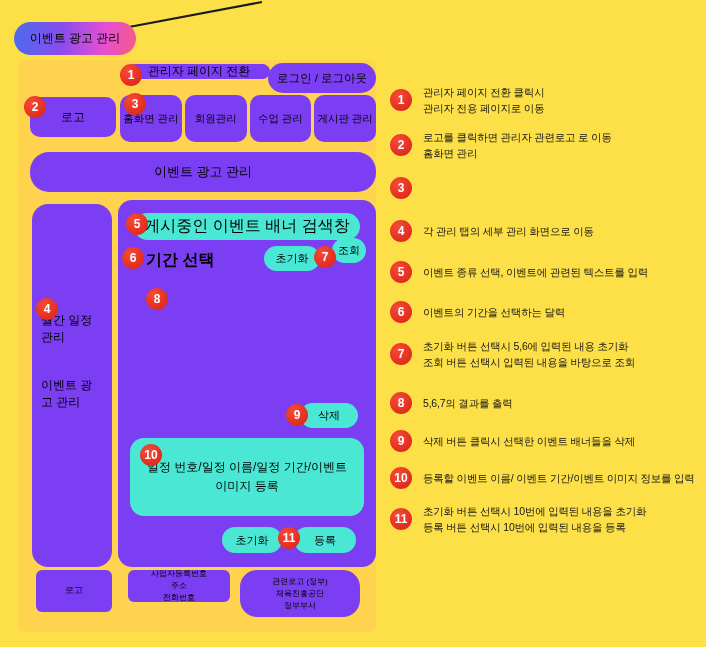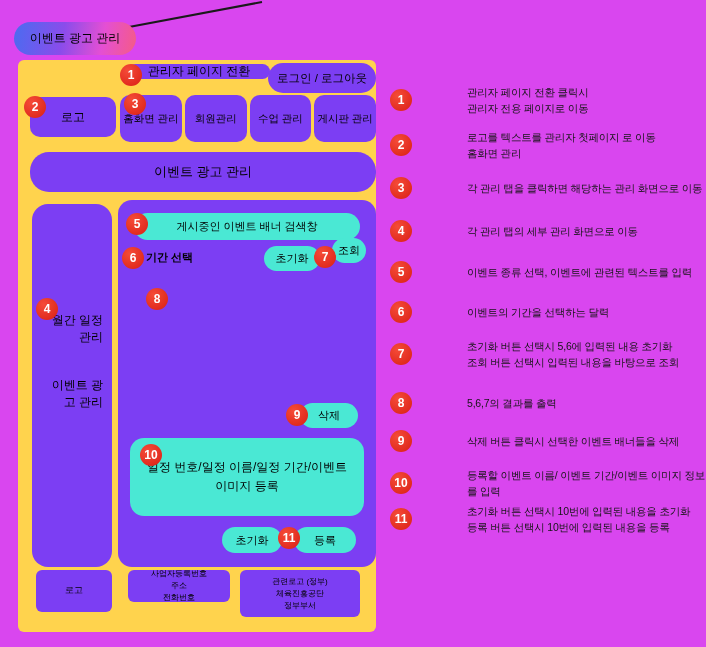--- a/index.html
+++ b/index.html
@@ -1,18 +1,18 @@
 <!DOCTYPE html>
 <html><head>
 <meta charset="utf-8">
 <style>
   * { margin:0; padding:0; box-sizing:border-box; }
   html,body { background:#ffffff; }
   body { font-family:"Liberation Sans","DejaVu Sans",sans-serif; color:#111; }
-  .page { position:relative; width:706px; height:647px; background:#d946ef; overflow:hidden; }
+  .page { position:relative; width:706px; height:647px; background:#fde047; overflow:hidden; }
 
   
   .leader-line { position:absolute; left:100px; top:0; width:180px; height:34px; }
 
   
   .title-badge {
     position:absolute; left:14px; top:22px; width:122px; height:33px;
     border-radius:17px; display:flex; align-items:center; justify-content:center;
     font-size:12px; color:#000;
     background:linear-gradient(100deg,#4a6cf0 0%,#8a4ceb 40%,#e44fd4 72%,#f55b86 100%);
@@ -40,49 +40,49 @@
     display:flex; gap:3px; }
   .tab { flex:1; border-radius:10px; font-size:10.5px; line-height:1.25;
     padding:2px 3px; word-break:break-all; }
 
   .banner { position:absolute; left:12px; top:92px; width:346px; height:40px;
     border-radius:19px; font-size:13px; }
 
   .sidebar { position:absolute; left:14px; top:144px; width:80px; height:363px;
     border-radius:16px; display:flex; flex-direction:column; align-items:center;
     padding-top:108px; }
-  .side-item { width:100%; padding:0 9px; text-align:right; font-size:12px;
+  .side-item { width:100%; padding:0 9px; text-align:left; font-size:12px;
     line-height:1.45; word-break:break-all; }
   .side-item + .side-item { margin-top:30px; }
 
   .panel { position:absolute; left:100px; top:140px; width:258px; height:367px;
     border-radius:14px; }
 
   .search-pill { position:absolute; left:16px; top:13px; width:226px; height:27px;
-    border-radius:14px; font-size:11px; display:flex; align-items:center;
+    border-radius:14px; font-size:16px; display:flex; align-items:center;
     justify-content:center; }
-  .period-label { position:absolute; left:28px; top:50px; font-size:11px;
+  .period-label { position:absolute; left:28px; top:50px; font-size:16px;
     font-weight:700; color:#000; }
   .cyan-btn { border-radius:13px; font-size:11px; }
   .reset-top { position:absolute; left:146px; top:46px; width:56px; height:25px; }
   .query { position:absolute; left:214px; top:38px; width:34px; height:25px; }
   .results-box { position:absolute; left:12px; top:80px; width:234px; height:125px;
     border-radius:16px; display:flex; align-items:center; justify-content:center; }
   .box-text { padding:0 16px; text-align:center; font-size:12px; line-height:1.55; }
   .delete { position:absolute; left:182px; top:203px; width:58px; height:25px; }
   .register-box { position:absolute; left:12px; top:238px; width:234px; height:78px;
     border-radius:14px; display:flex; align-items:center; justify-content:center; }
   .reset-bottom { position:absolute; left:104px; top:327px; width:60px; height:26px; }
   .register { position:absolute; left:176px; top:327px; width:62px; height:26px; }
 
   .footer-box { border-radius:6px; font-size:8px; line-height:1.5; color:#000;
     white-space:pre-line; text-align:center; }
   .f-logo { position:absolute; left:18px; top:510px; width:76px; height:42px; font-size:9px; }
   .f-company { position:absolute; left:110px; top:510px; width:102px; height:32px; }
-  .f-related { position:absolute; left:222px; top:510px; width:120px; height:47px; }
+  .f-related { position:absolute; left:222px; top:510px; width:120px; height:47px;border-radius:17px; }
 
   
   .marker { width:22px; height:22px; border-radius:50%;
     background:radial-gradient(circle at 35% 30%, #f54b38, #d91f14);
     color:#fff; font-size:12px; font-weight:700;
     display:flex; align-items:center; justify-content:center; z-index:6; }
   .canvas .marker, .panel .marker, .sidebar .marker { position:absolute; }
   .m1 { left:102px; top:4px; }
   .m2 { left:6px; top:36px; }
   .m3 { left:106px; top:33px; }
@@ -93,21 +93,21 @@
   .m8 { left:28px; top:88px; }
   .m9 { left:168px; top:204px; }
   .m10 { left:22px; top:244px; }
   .m11 { left:160px; top:327px; }
 
   
   .ann { position:absolute; left:390px; width:316px; display:flex;
     align-items:center; gap:11px; }
   .ann .marker { flex:0 0 22px; }
   .ann-text { font-size:10.5px; line-height:1.55; color:#151515;
-    white-space:pre-line; letter-spacing:-0.2px;margin-left:44px; }
+    white-space:pre-line; letter-spacing:-0.2px; }
 </style>
 </head>
 <body>
 
 <div class="page">
 
   <svg class="leader-line" viewBox="0 0 180 34">
     <line x1="13" y1="30" x2="162" y2="2" stroke="#1a1a1a" stroke-width="2"></line>
   </svg>
 
@@ -173,26 +173,25 @@
   </div>
 
   <div>
     <div class="ann" style="top:84px">
       <div class="marker">1</div>
       <div class="ann-text">관리자 페이지 전환 클릭시
 관리자 전용 페이지로 이동</div>
     </div>
     <div class="ann" style="top:129px">
       <div class="marker">2</div>
-      <div class="ann-text">로고를 텍스트를 관리자 첫페이지 로 이동
+      <div class="ann-text">로고를 클릭하면 관리자 관련로고 로 이동
 홈화면 관리</div>
     </div>
     <div class="ann" style="top:177px">
       <div class="marker">3</div>
-      <div class="ann-text">각 관리 탭을 클릭하면 해당하는 관리 화면으로 이동</div>
     </div>
     <div class="ann" style="top:220px">
       <div class="marker">4</div>
       <div class="ann-text">각 관리 탭의 세부 관리 화면으로 이동</div>
     </div>
     <div class="ann" style="top:261px">
       <div class="marker">5</div>
       <div class="ann-text">이벤트 종류 선택, 이벤트에 관련된 텍스트를 입력</div>
     </div>
     <div class="ann" style="top:301px">

